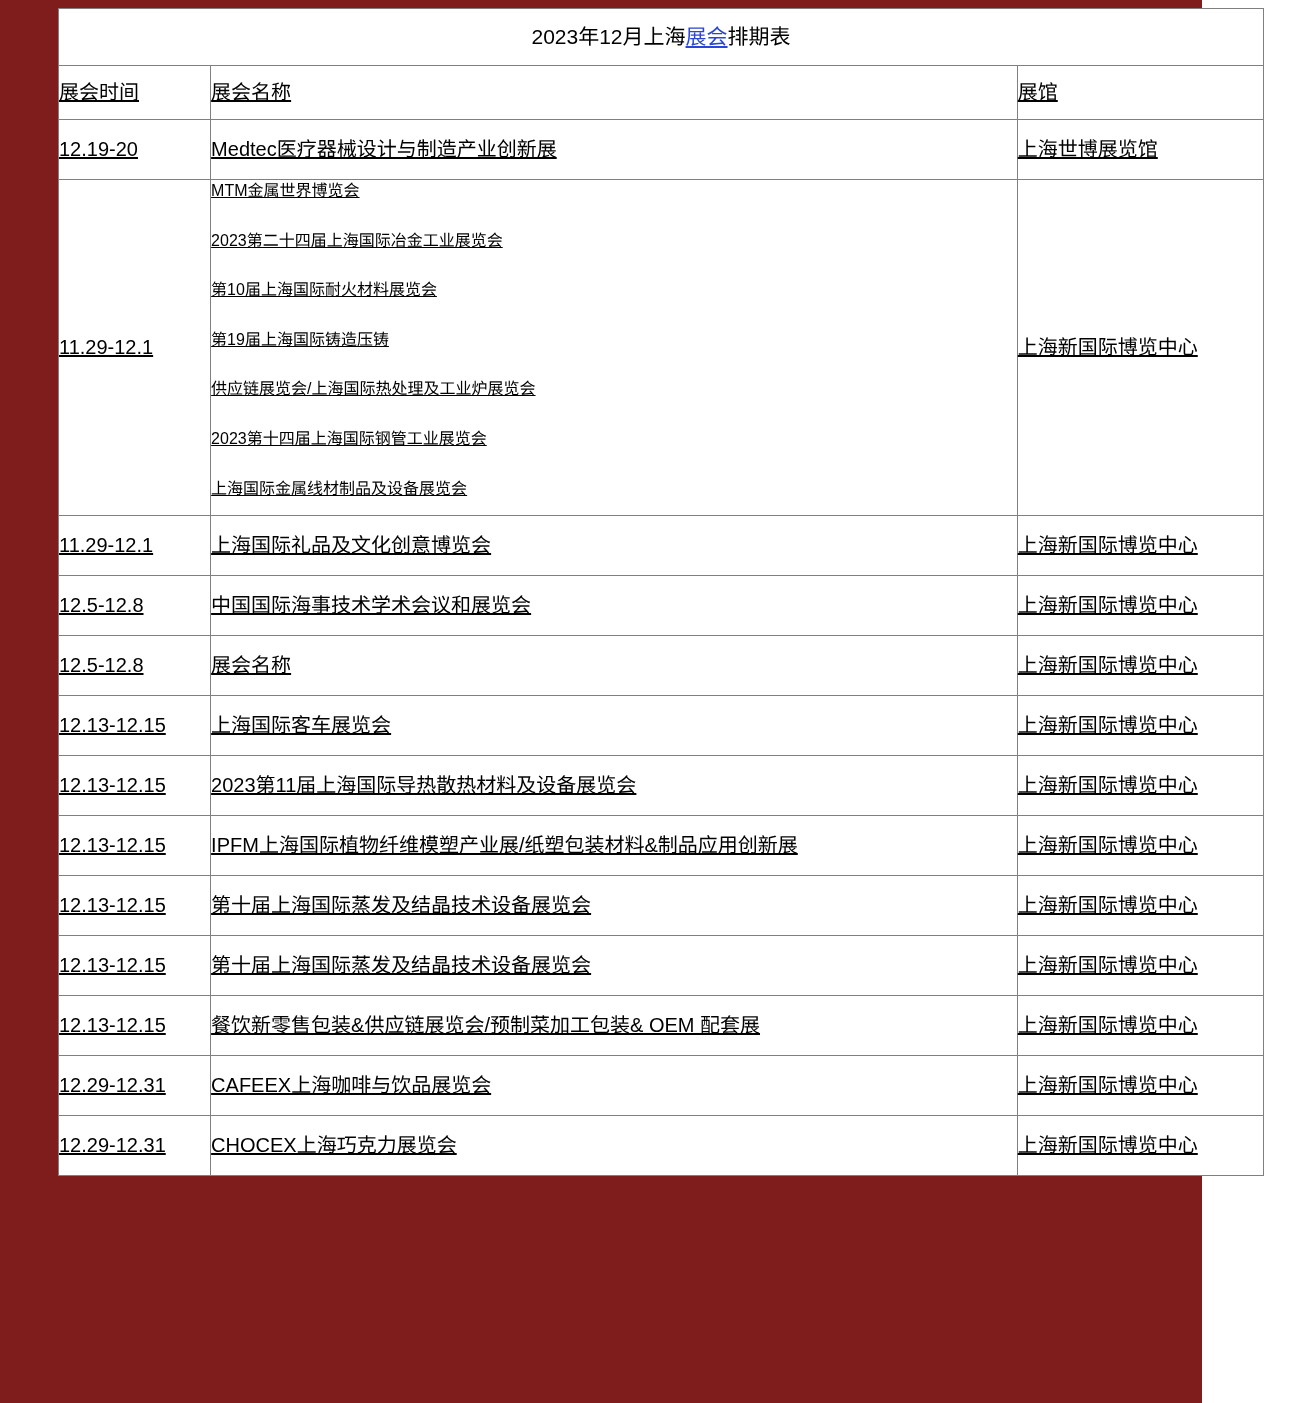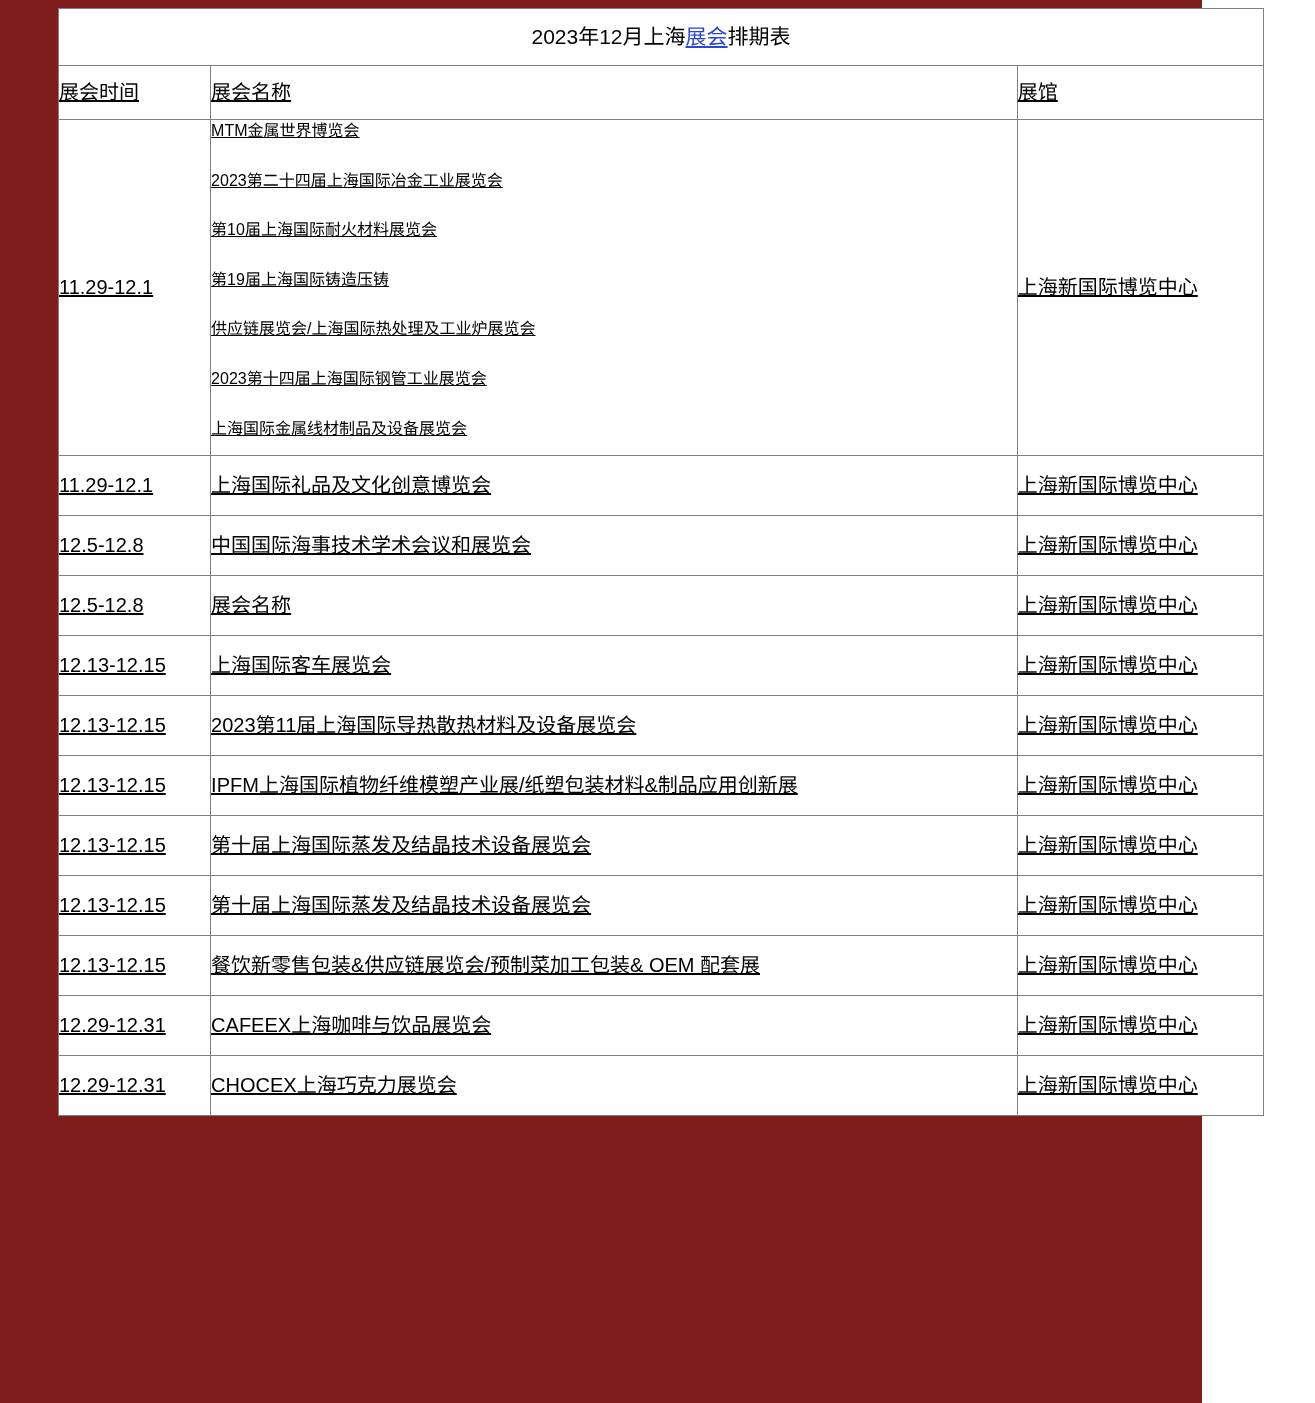--- a/index.html
+++ b/index.html
@@ -106,20 +106,25 @@
         <td class="title-cell" colspan="3">
           <span class="title-text">2023年12月上海</span><a class="title-link" href="#">展会</a><span class="title-text">排期表</span>
         </td>
       </tr>
       <tr class="hdr-row">
         <td class="hdr-cell">展会时间</td>
         <td class="hdr-cell">展会名称</td>
         <td class="hdr-cell">展馆</td>
       </tr>
 
+      <tr class="row-normal">
+        <td class="body-cell">12.19-20</td>
+        <td class="body-cell">Medtec医疗器械设计与制造产业创新展</td>
+        <td class="body-cell">上海世博展览馆</td>
+      </tr>
 
       <tr>
         <td class="body-cell time-mid">11.29-12.1</td>
         <td class="body-cell multi-cell">
           <ul class="multi-list">
             <li>MTM金属世界博览会</li>
             <li>2023第二十四届上海国际冶金工业展览会</li>
             <li>第10届上海国际耐火材料展览会</li>
             <li>第19届上海国际铸造压铸</li>
             <li>供应链展览会/上海国际热处理及工业炉展览会</li>

